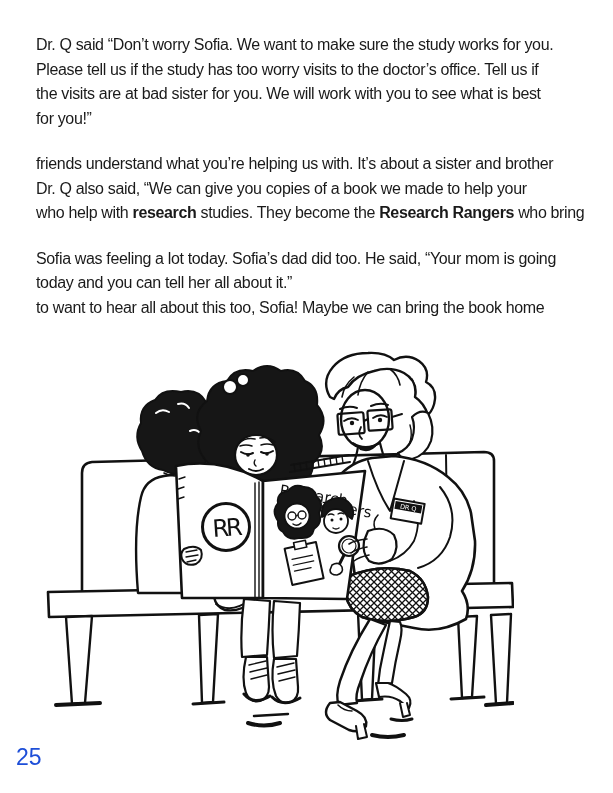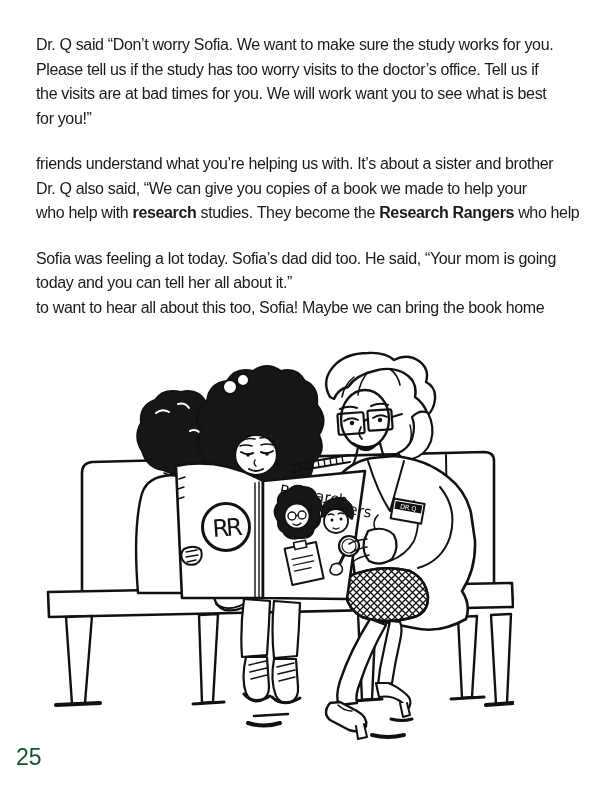--- a/index.html
+++ b/index.html
@@ -8,37 +8,37 @@
     background:#ffffff;
     font-family:"Liberation Sans",sans-serif;
     color:#1a1a1a;
   }
   .text-block{position:absolute;left:36px;top:33px;width:565px;}
   .para{margin:0 0 21px 0;font-size:16px;line-height:24.5px;letter-spacing:-0.35px;}
   .line{display:block;white-space:nowrap;}
   .seg{font-weight:400;}
   .seg.bold{font-weight:700;}
   .illustration{position:absolute;left:38px;top:351px;width:476px;height:400px;}
-  .page-number{position:absolute;left:16px;top:744px;font-size:23px;line-height:1.2;letter-spacing:0;color:#14532d;}
+  .page-number{position:absolute;left:16px;top:744px;font-size:23px;line-height:1.2;letter-spacing:0;color:#1d4ed8;}
   svg text{font-family:"DejaVu Sans",sans-serif;}
 </style>
 </head>
 <body>
 
 <div class="text-block">
     <p class="para">
       <span class="line"><span class="seg">Dr. Q said “Don’t worry Sofia. We want to make sure the study works for you.</span></span>
       <span class="line"><span class="seg">Please tell us if the study has too worry visits to the doctor’s office. Tell us if</span></span>
-      <span class="line"><span class="seg">the visits are at bad times for you. We will work want you to see what is best</span></span>
+      <span class="line"><span class="seg">the visits are at bad sister for you. We will work with you to see what is best</span></span>
       <span class="line"><span class="seg">for you!”</span></span>
     </p>
     <p class="para">
       <span class="line"><span class="seg">friends understand what you’re helping us with. It’s about a sister and brother</span></span>
       <span class="line"><span class="seg">Dr. Q also said, “We can give you copies of a book we made to help your</span></span>
-      <span class="line"><span class="seg">who help with </span><span class="seg bold">research</span><span class="seg"> studies. They become the </span><span class="seg bold">Research Rangers</span><span class="seg"> who help</span></span>
+      <span class="line"><span class="seg">who help with </span><span class="seg bold">research</span><span class="seg"> studies. They become the </span><span class="seg bold">Research Rangers</span><span class="seg"> who bring</span></span>
     </p>
     <p class="para">
       <span class="line"><span class="seg">Sofia was feeling a lot today. Sofia’s dad did too. He said, “Your mom is going</span></span>
       <span class="line"><span class="seg">today and you can tell her all about it.”</span></span>
       <span class="line"><span class="seg">to want to hear all about this too, Sofia! Maybe we can bring the book home</span></span>
     </p>
   </div>
 
 <svg class="illustration" viewBox="0 0 476 400" width="476" height="400" xmlns="http://www.w3.org/2000/svg">
   <defs>

